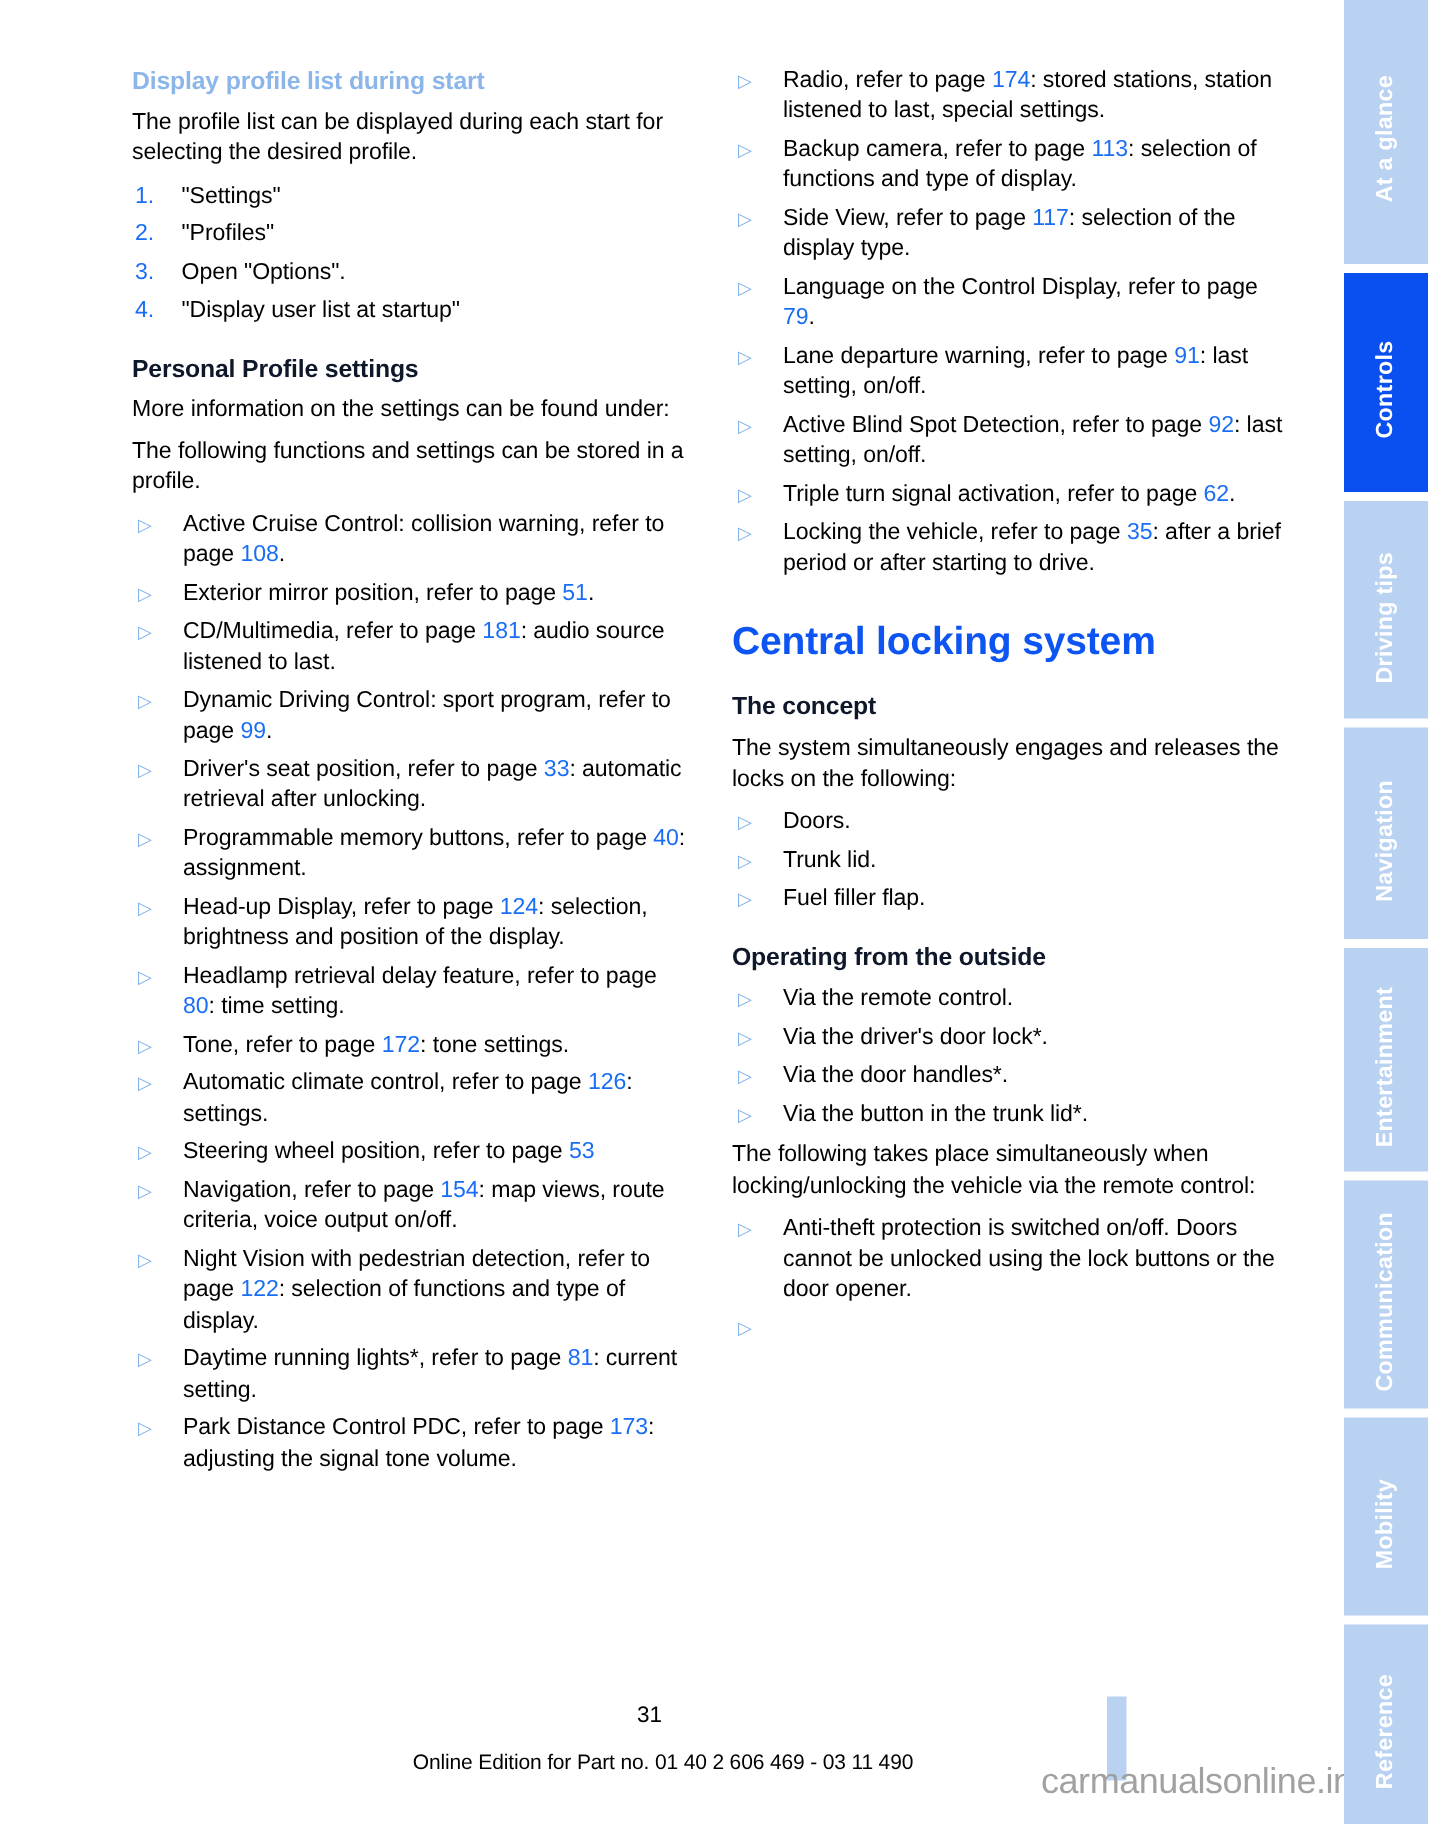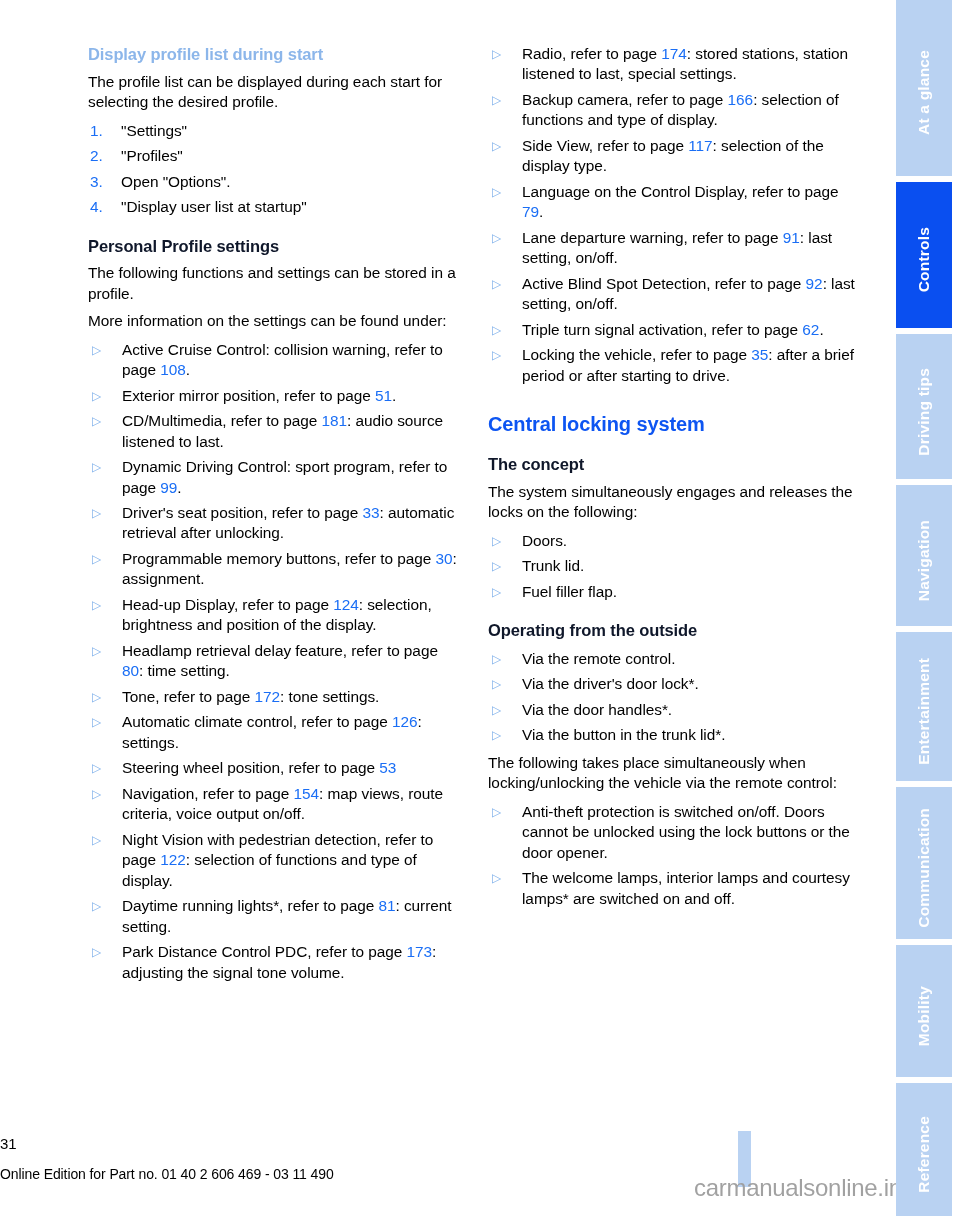--- a/index.html
+++ b/index.html
@@ -77,21 +77,21 @@
     position: absolute;
     top: 44px;
     width: 375px;
   }
   .col-left  { left: 88px;  }
   .col-right { left: 488px; }
 
   
   .h1 {
     color: #0d55f2;
-    font-size: 20px;
+    font-size: 26px;
     font-weight: bold;
     line-height: 1.2;
     margin: 26px 0 10px 0;
     letter-spacing: -0.1px;
   }
   .h2 {
     color: #0f172a;
     font-size: 16.5px;
     font-weight: bold;
     line-height: 1.25;
@@ -142,21 +142,21 @@
   .pg {
     color: #1a6ef5;
   }
 
   
   .footer {
     position: absolute;
     left: 0;
     top: 1135px;
     width: 884px;
-    text-align: left;
+    text-align: center;
   }
   .page-no {
     font-size: 15px;
     color: #000;
     margin-bottom: 14px;
     margin-right: 18px;
   }
   .footer-line {
     font-size: 14px;
     color: #000;
@@ -197,48 +197,48 @@
 
       <ol class="numlist">
           <li><span class="num">1.</span><span>"Settings"</span></li>
           <li><span class="num">2.</span><span>"Profiles"</span></li>
           <li><span class="num">3.</span><span>Open "Options".</span></li>
           <li><span class="num">4.</span><span>"Display user list at startup"</span></li>
         </ol>
 
       <div class="h2">Personal Profile settings</div>
 
+      <p class="para">More information on the settings can be found under:</p>
+
       <p class="para">The following functions and settings can be stored in a profile.</p>
-
-      <p class="para">More information on the settings can be found under:</p>
 
       <ul class="bullist">
           <li><span class="bul">▷</span><span>Active Cruise Control: collision warning, refer to page </span><span class="pg">108</span><span>.</span></li>
           <li><span class="bul">▷</span><span>Exterior mirror position, refer to page </span><span class="pg">51</span><span>.</span></li>
           <li><span class="bul">▷</span><span>CD/Multimedia, refer to page </span><span class="pg">181</span><span>: audio source listened to last.</span></li>
           <li><span class="bul">▷</span><span>Dynamic Driving Control: sport program, refer to page </span><span class="pg">99</span><span>.</span></li>
           <li><span class="bul">▷</span><span>Driver's seat position, refer to page </span><span class="pg">33</span><span>: automatic retrieval after unlocking.</span></li>
-          <li><span class="bul">▷</span><span>Programmable memory buttons, refer to page </span><span class="pg">30</span><span>: assignment.</span></li>
+          <li><span class="bul">▷</span><span>Programmable memory buttons, refer to page </span><span class="pg">40</span><span>: assignment.</span></li>
           <li><span class="bul">▷</span><span>Head-up Display, refer to page </span><span class="pg">124</span><span>: selection, brightness and position of the display.</span></li>
           <li><span class="bul">▷</span><span>Headlamp retrieval delay feature, refer to page </span><span class="pg">80</span><span>: time setting.</span></li>
           <li><span class="bul">▷</span><span>Tone, refer to page </span><span class="pg">172</span><span>: tone settings.</span></li>
           <li><span class="bul">▷</span><span>Automatic climate control, refer to page </span><span class="pg">126</span><span>: settings.</span></li>
           <li><span class="bul">▷</span><span>Steering wheel position, refer to page </span><span class="pg">53</span></li>
           <li><span class="bul">▷</span><span>Navigation, refer to page </span><span class="pg">154</span><span>: map views, route criteria, voice output on/off.</span></li>
           <li><span class="bul">▷</span><span>Night Vision with pedestrian detection, refer to page </span><span class="pg">122</span><span>: selection of functions and type of display.</span></li>
           <li><span class="bul">▷</span><span>Daytime running lights*, refer to page </span><span class="pg">81</span><span>: current setting.</span></li>
           <li><span class="bul">▷</span><span>Park Distance Control PDC, refer to page </span><span class="pg">173</span><span>: adjusting the signal tone volume.</span></li>
         </ul>
     </div>
 
     <div class="col col-right">
 
       <ul class="bullist" style="margin-top:0;">
           <li><span class="bul">▷</span><span>Radio, refer to page </span><span class="pg">174</span><span>: stored stations, station listened to last, special settings.</span></li>
-          <li><span class="bul">▷</span><span>Backup camera, refer to page </span><span class="pg">166</span><span>: selection of functions and type of display.</span></li>
+          <li><span class="bul">▷</span><span>Backup camera, refer to page </span><span class="pg">113</span><span>: selection of functions and type of display.</span></li>
           <li><span class="bul">▷</span><span>Side View, refer to page </span><span class="pg">117</span><span>: selection of the display type.</span></li>
           <li><span class="bul">▷</span><span>Language on the Control Display, refer to page </span><span class="pg">79</span><span>.</span></li>
           <li><span class="bul">▷</span><span>Lane departure warning, refer to page </span><span class="pg">91</span><span>: last setting, on/off.</span></li>
           <li><span class="bul">▷</span><span>Active Blind Spot Detection, refer to page </span><span class="pg">92</span><span>: last setting, on/off.</span></li>
           <li><span class="bul">▷</span><span>Triple turn signal activation, refer to page </span><span class="pg">62</span><span>.</span></li>
           <li><span class="bul">▷</span><span>Locking the vehicle, refer to page </span><span class="pg">35</span><span>: after a brief period or after starting to drive.</span></li>
         </ul>
 
       <div class="h1">Central locking system</div>
 
@@ -259,21 +259,21 @@
           <li><span class="bul">▷</span><span>Via the remote control.</span></li>
           <li><span class="bul">▷</span><span>Via the driver's door lock*.</span></li>
           <li><span class="bul">▷</span><span>Via the door handles*.</span></li>
           <li><span class="bul">▷</span><span>Via the button in the trunk lid*.</span></li>
         </ul>
 
       <p class="para">The following takes place simultaneously when locking/unlocking the vehicle via the remote control:</p>
 
       <ul class="bullist">
           <li><span class="bul">▷</span><span>Anti-theft protection is switched on/off. Doors cannot be unlocked using the lock buttons or the door opener.</span></li>
-          <li><span class="bul">▷</span><span>The welcome lamps, interior lamps and courtesy lamps* are switched on and off.</span></li>
+          <li><span class="bul">▷</span></li>
         </ul>
     </div>
 
     <div class="footer">
       <div class="page-no">31</div>
       <div class="footer-line">Online Edition for Part no. 01 40 2 606 469 - 03 11 490</div>
     </div>
     <div class="page-marker"></div>
     <div class="watermark">carmanualsonline.info</div>
   </div>

